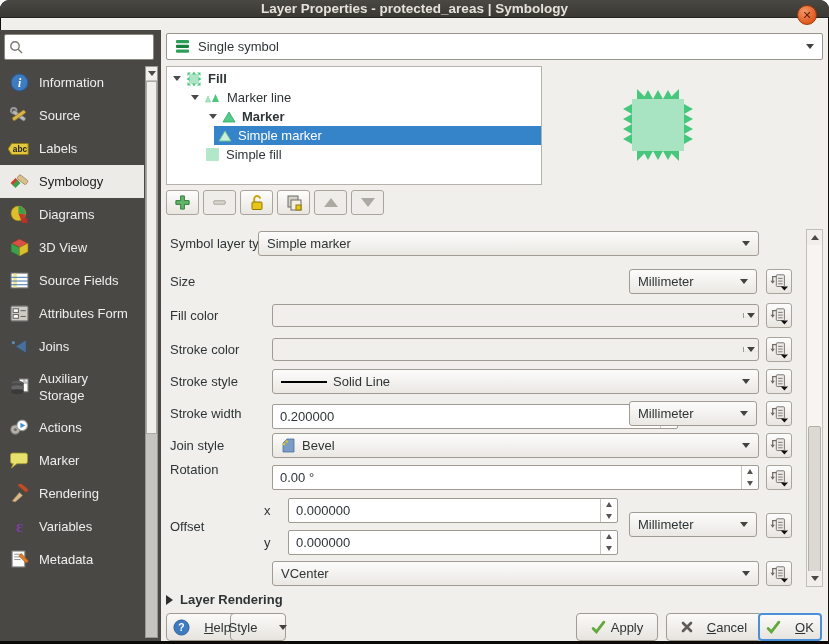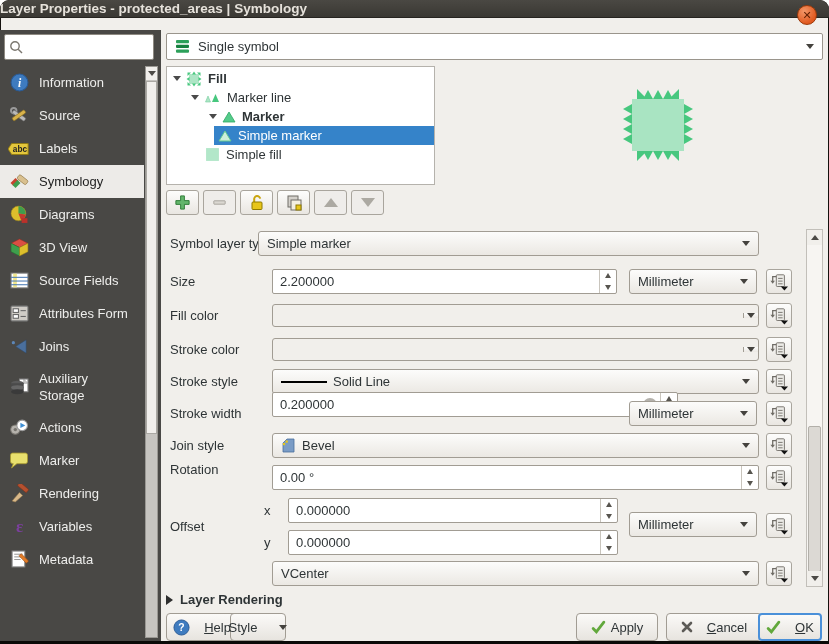--- a/index.html
+++ b/index.html
@@ -3,21 +3,21 @@
 <meta charset="utf-8">
 <style>
   html,body{margin:0;padding:0;background:#ffffff;}
   *{box-sizing:border-box;}
   body{font-family:"Liberation Sans","DejaVu Sans",sans-serif;font-size:13px;color:#2e3436;}
   .window{position:relative;width:829px;height:644px;background:#f1efeb;overflow:hidden;
           border-radius:9px 9px 0 0;box-shadow:inset 0 0 0 1px #14110d;}
   
   .titlebar{position:absolute;left:0;top:0;width:829px;height:18px;
             background:linear-gradient(#4a4843,#3a3833);border-bottom:1px solid #262420;
-            border-radius:9px 9px 0 0;display:flex;align-items:center;}
+            border-radius:9px 9px 0 0;display:flex;align-items:center;justify-content:center;}
   .title{color:#e6e2db;font-weight:bold;font-size:13.5px;}
   .closebtn{position:absolute;right:12px;top:5px;width:20px;height:20px;border-radius:50%;
             background:radial-gradient(circle at 35% 30%,#f39768,#e1591f 70%);
             border:1px solid #9c3a0a;display:flex;align-items:center;justify-content:center;
             color:#611f02;font-size:11px;font-weight:bold;line-height:1;cursor:pointer;}
   
   .leftcol{position:absolute;left:0;top:30px;bottom:3px;width:161px;background:#494845;}
   .search{position:absolute;left:4px;top:4px;width:150px;height:26px;background:#fff;
           border:1px solid #8e8a82;border-radius:2px;display:flex;align-items:center;padding:0 4px;}
   .search svg{flex:0 0 auto;}
@@ -31,21 +31,21 @@
   .sb-list{position:absolute;left:0;top:36px;right:17px;bottom:0;display:flex;flex-direction:column;}
   .sb-item{display:flex;align-items:center;gap:9px;padding:7px 2px 7px 8px;color:#eeeeec;cursor:pointer;min-height:22px;}
   .sb-item .sb-label{width:96px;line-height:17px;}
   .sb-item.selected{background:#edebe8;color:#1d1d1d;}
   .sb-icon{width:22px;height:19px;flex:0 0 auto;display:flex;align-items:center;justify-content:center;}
   
   .renderer{position:absolute;left:166px;top:33px;width:657px;height:27px;background:#fff;
             border:1px solid #9a958c;border-radius:2px;display:flex;align-items:center;gap:7px;padding:0 8px;cursor:pointer;}
   .combo-arrow{margin-left:auto;width:0;height:0;border-left:4px solid transparent;border-right:4px solid transparent;border-top:5px solid #44423e;}
   
-  .treepanel{position:absolute;left:166px;top:66px;width:269px;height:119px;background:#fff;border:1px solid #b5b2ac;}
+  .treepanel{position:absolute;left:166px;top:66px;width:376px;height:119px;background:#fff;border:1px solid #b5b2ac;}
   .trow{display:flex;align-items:center;height:19px;cursor:pointer;}
   .trow .sp{flex:0 0 auto;}
   .t-arrow{width:0;height:0;border-left:4px solid transparent;border-right:4px solid transparent;border-top:5px solid #4a4a4a;margin-right:5px;flex:0 0 auto;}
   .t-icon{margin-right:6px;flex:0 0 auto;display:flex;align-items:center;}
   .bold{font-weight:bold;}
   .selwrap{flex:1;height:100%;background:#3583c9;color:#fff;display:flex;align-items:center;padding-left:4px;}
   
   .preview{position:absolute;left:621px;top:88px;}
   
   .sym-toolbar{position:absolute;left:166px;top:190px;display:flex;gap:4px;}
@@ -406,31 +406,20 @@
 
   <div class="props">
 
     <span class="plabel" style="top:10px">Symbol layer type</span>
     <div class="prow combo" style="left:95px;top:5px;width:501px">
       <span>Simple marker</span>
         <span class="combo-arrow"></span>
     </div>
 
     <span class="plabel" style="top:48px">Size</span>
-    <div class="prow field" style="left:109px;top:43px;width:345px">
-      <span>2.200000</span>
-      <span class="spin">
-          <div>
-            <span class="sp-up"></span>
-          </div>
-          <div>
-            <span class="sp-dn"></span>
-          </div>
-        </span>
-    </div>
     <div class="prow combo" style="left:466px;top:43px;width:128px">
       <span>Millimeter</span>
         <span class="combo-arrow"></span>
     </div>
     <div class="prow override" style="left:603px;top:43px">
       <svg width="20" height="18" viewBox="0 0 22 20">
           <rect x="8" y="2" width="9" height="13" rx="1" fill="#ecebe7" stroke="#6f6c66"></rect>
           <line x1="10" y1="6" x2="15" y2="6" stroke="#6f6c66"></line>
           <line x1="10" y1="9" x2="15" y2="9" stroke="#6f6c66"></line>
           <line x1="10" y1="12" x2="15" y2="12" stroke="#6f6c66"></line>
@@ -490,21 +479,21 @@
           <line x1="10" y1="6" x2="15" y2="6" stroke="#6f6c66"></line>
           <line x1="10" y1="9" x2="15" y2="9" stroke="#6f6c66"></line>
           <line x1="10" y1="12" x2="15" y2="12" stroke="#6f6c66"></line>
           <path d="M8,4 h-4 v5" fill="none" stroke="#6f6c66" stroke-width="1.4"></path>
           <polygon points="1.5,8.5 6.5,8.5 4,12" fill="#6f6c66"></polygon>
           <polygon points="13,15 21,15 17,19.5" fill="#111"></polygon>
         </svg>
     </div>
 
     <span class="plabel" style="top:180px">Stroke width</span>
-    <div class="prow field" style="left:109px;top:166px;width:406px">
+    <div class="prow field" style="left:109px;top:178px;width:406px">
       <span>0.200000</span>
       <span class="clear-x">✕</span>
       <span class="spin" style="margin-left:0">
           <div>
             <span class="sp-up"></span>
           </div>
           <div>
             <span class="sp-dn"></span>
           </div>
         </span>

